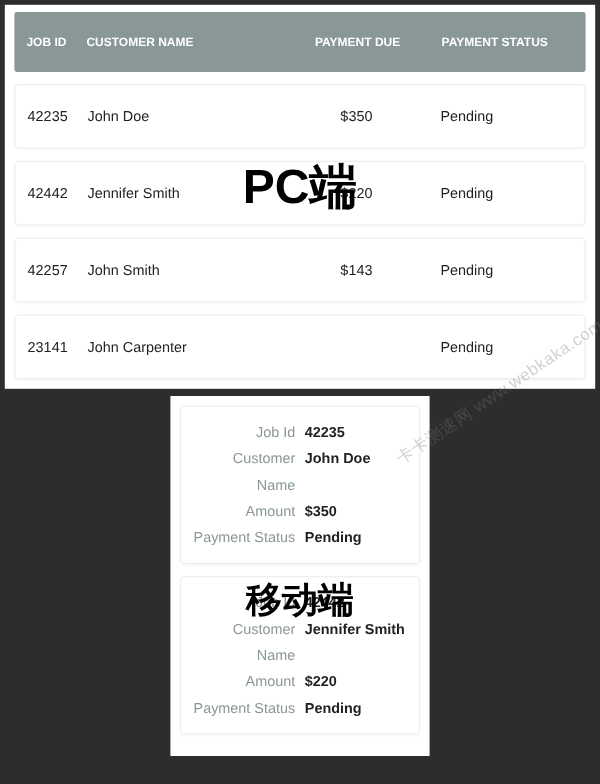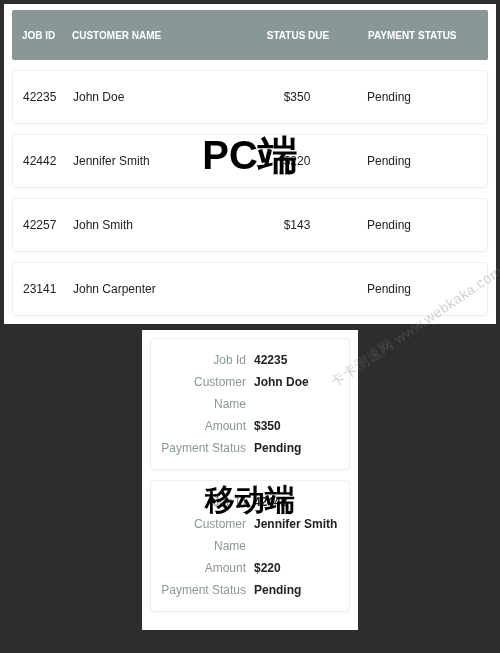--- a/index.html
+++ b/index.html
@@ -104,21 +104,21 @@
     white-space: nowrap;
   }
 </style>
 </head>
 <body>
 
 <div class="pc-panel">
   <div class="pc-header">
     <div class="col-id">JOB ID</div>
     <div class="col-name">CUSTOMER NAME</div>
-    <div class="col-amt">STATUS DUE</div>
+    <div class="col-amt">PAYMENT DUE</div>
     <div class="col-status">PAYMENT STATUS</div>
   </div>
 
   <div class="pc-row">
     <div class="col-id">42235</div>
     <div class="col-name">John Doe</div>
     <div class="col-amt">$350</div>
     <div class="col-status">Pending</div>
   </div>
   <div class="pc-row">

